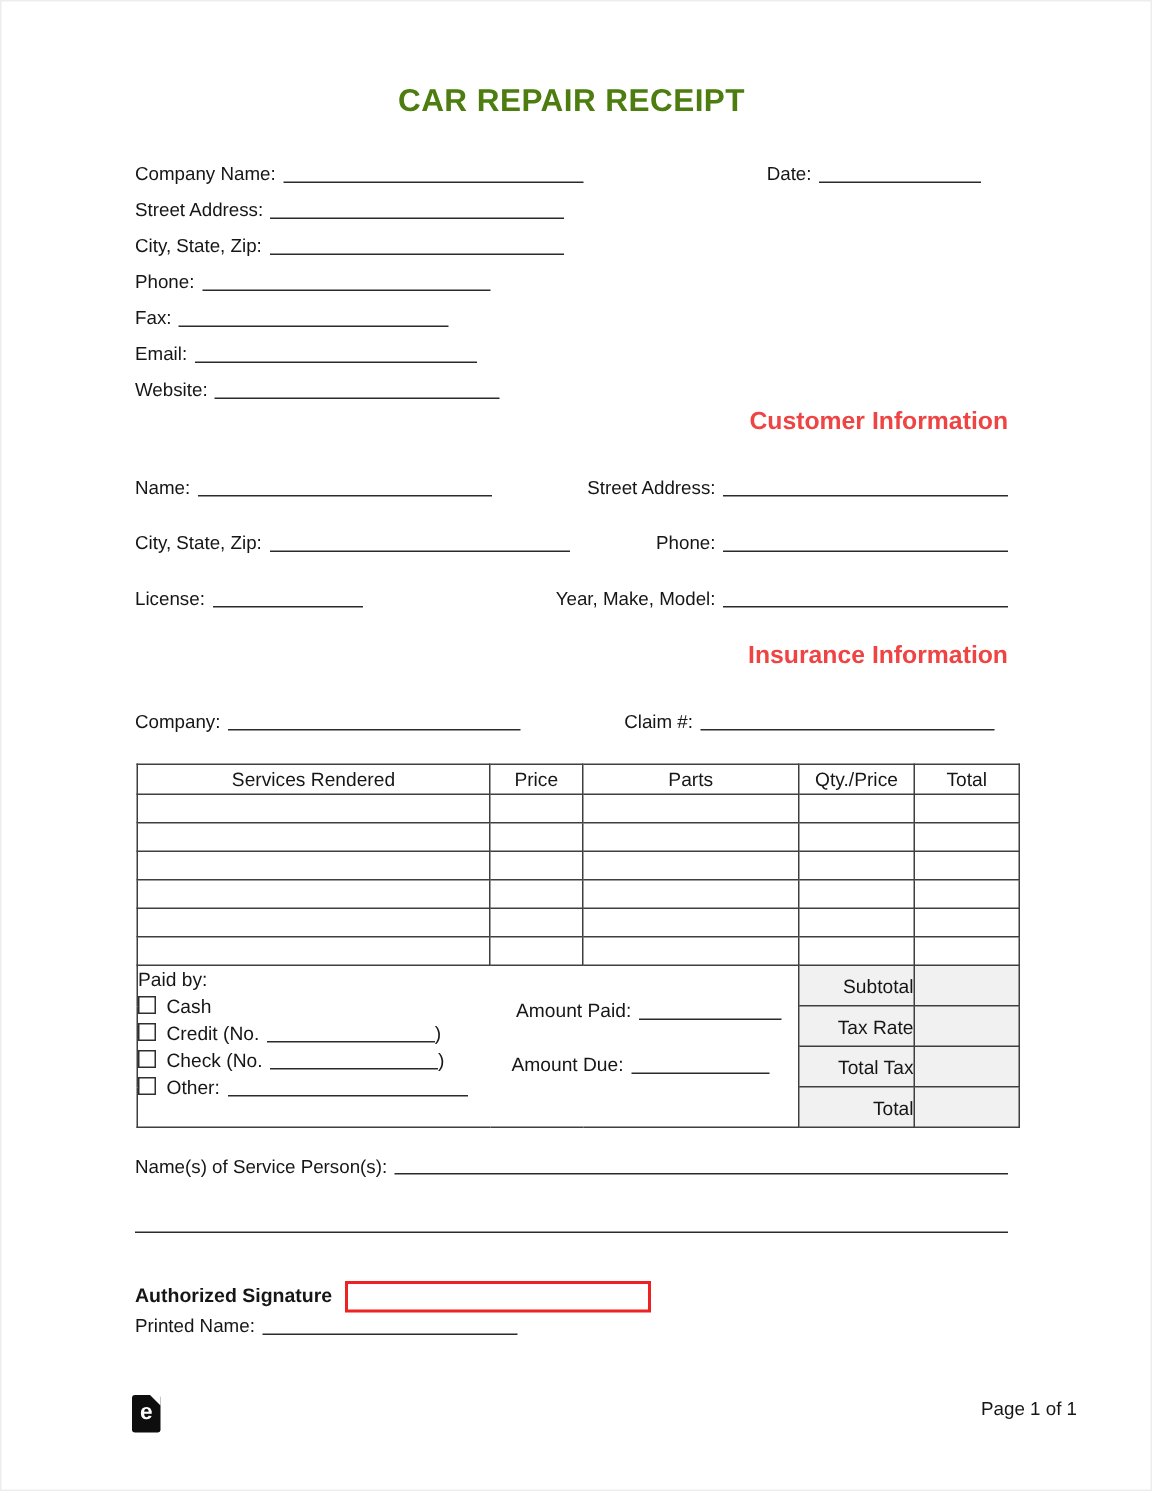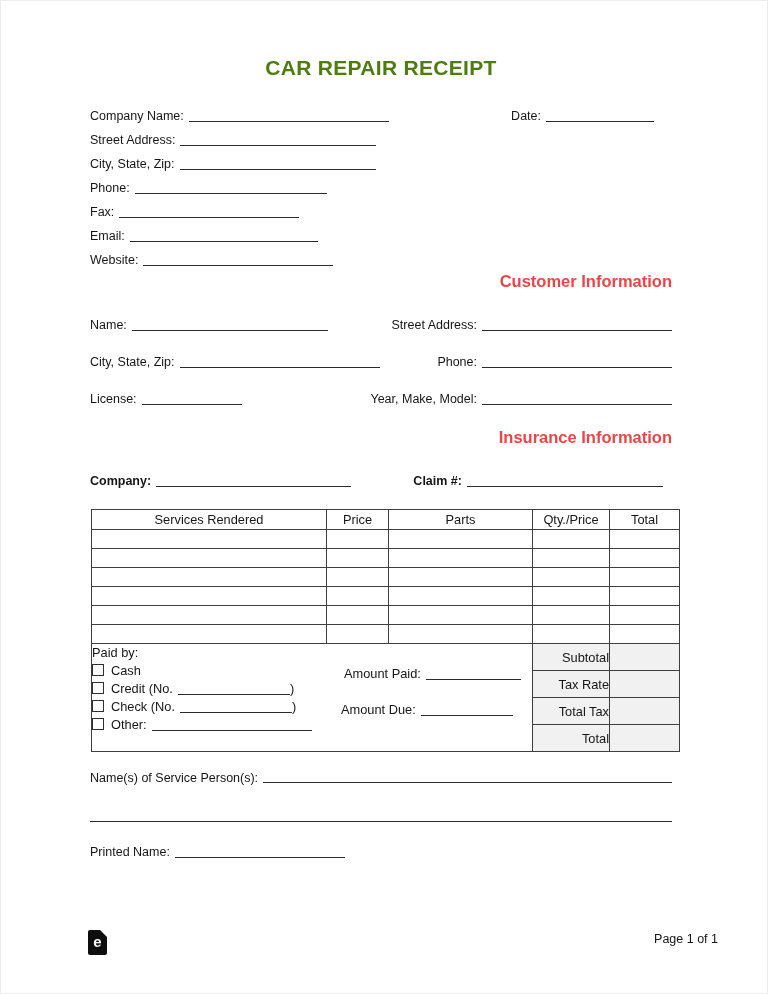--- a/index.html
+++ b/index.html
@@ -17,21 +17,21 @@
   .company-block{margin-top:24px;position:relative;}
   .frow{height:24px;line-height:24px;white-space:nowrap;}
   .lbl{margin-right:5px;}
   .blank{display:inline-block;height:12px;border-bottom:1px solid #2b2b2b;margin-bottom:-2px;}
   .meta-block{position:absolute;top:0;right:18px;text-align:center;}
 
   .two-col{position:relative;line-height:16px;height:16px;margin-bottom:21px;white-space:nowrap;}
   .first-two-col{margin-top:26px;}
   .right-group{position:absolute;top:0;right:0;white-space:nowrap;}
   .right-group.claim{right:9px;text-align:center;}
-  .ins-row{margin-top:26px;margin-bottom:4px;font-weight:bold;}
+  .ins-row{margin-top:26px;margin-bottom:4px;}
 
   table.services{margin-top:20px;width:588px;border-collapse:collapse;table-layout:fixed;margin-left:1px;}
   table.services th,table.services td{border:1px solid var(--tbl-border,#3f3f3f);padding:0;font-size:12.8px;}
   table.services thead tr{height:20px;}
   table.services th{font-weight:normal;text-align:center;}
   table.services tbody tr.svc-row{height:19px;}
   tr.sum-row{height:27px;}
   td.sum-label{background:var(--sum-bg,#f1f1f1);text-align:right;padding-right:8px;}
   td.sum-value{background:var(--sum-bg,#f1f1f1);}
   td.pay-cell{position:relative;vertical-align:top;padding:3px 0 0 7px;line-height:18px;}
@@ -39,21 +39,21 @@
   .checkbox{display:inline-block;width:10px;height:10px;border:1px solid #2f2f2f;margin-right:7px;vertical-align:-1px;background:#fff;}
   .amount-paid{position:absolute;left:252px;top:21px;white-space:nowrap;}
   .amount-due{position:absolute;left:249px;top:57px;white-space:nowrap;}
 
   .svc-person-row{margin-top:18px;display:flex;line-height:16px;}
   .svc-person-row .grow-blank{flex:1;height:12px;border-bottom:1px solid #2b2b2b;margin-bottom:2px;margin-left:5px;}
   .full-line{margin-top:19px;height:16px;border-bottom:1px solid #2b2b2b;}
   .sig-row{margin-top:30px;height:24px;line-height:24px;white-space:nowrap;}
   .sig-row .bold{font-weight:bold;font-size:13px;}
   .sig-box{display:inline-block;width:200px;height:17px;border:2px solid var(--sig-border,#ee2222);vertical-align:middle;margin-left:5px;background:#fff;}
-  .printed-row{margin-top:22px;height:16px;line-height:16px;}
+  .printed-row{height:16px;line-height:16px;}
 
   .logo{position:absolute;left:88px;top:930px;width:19px;height:25px;background:#0e0e0e;border-radius:2px;}
   .logo .fold{position:absolute;top:0;right:0;width:0;height:0;border-top:7px solid #ffffff;border-left:7px solid transparent;}
   .logo .glyph{position:absolute;left:0;top:3px;width:19px;text-align:center;color:#ffffff;font-weight:bold;font-size:15px;line-height:18px;}
   .page-num{position:absolute;right:50px;top:932px;font-size:12.5px;}
 </style>
 </head>
 <body>
 
 <div class="page">
@@ -221,20 +221,24 @@
         </tr>
       </tbody>
     </table>
 
     <div class="svc-person-row">
       <span>Name(s) of Service Person(s):</span>
       <span class="grow-blank"></span>
     </div>
     <div class="full-line"></div>
 
+    <div class="sig-row">
+      <span class="bold">Authorized Signature</span>
+      <span class="sig-box"></span>
+    </div>
 
     <div class="printed-row">
       <span class="lbl">Printed Name:</span><span class="blank" style="width:170px"></span>
     </div>
   </div>
 
   <div class="logo">
     <span class="fold"></span>
     <span class="glyph">e</span>
   </div>

